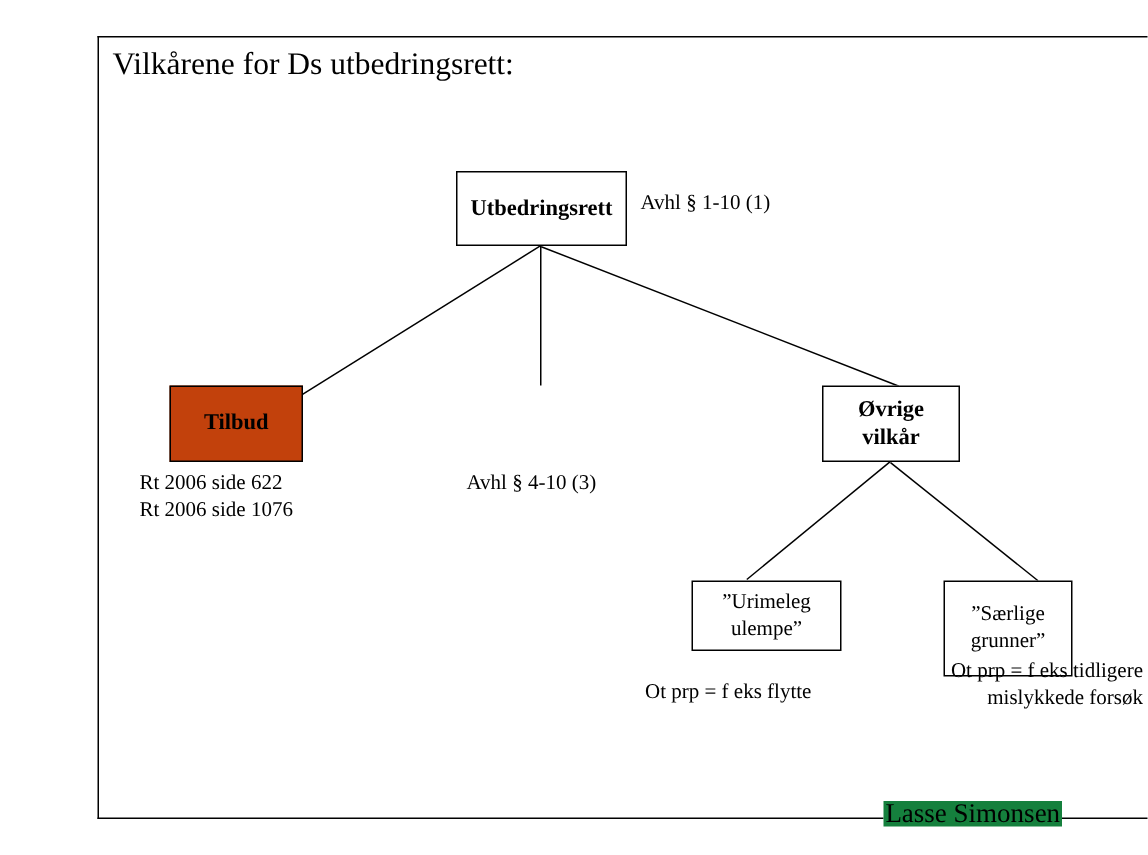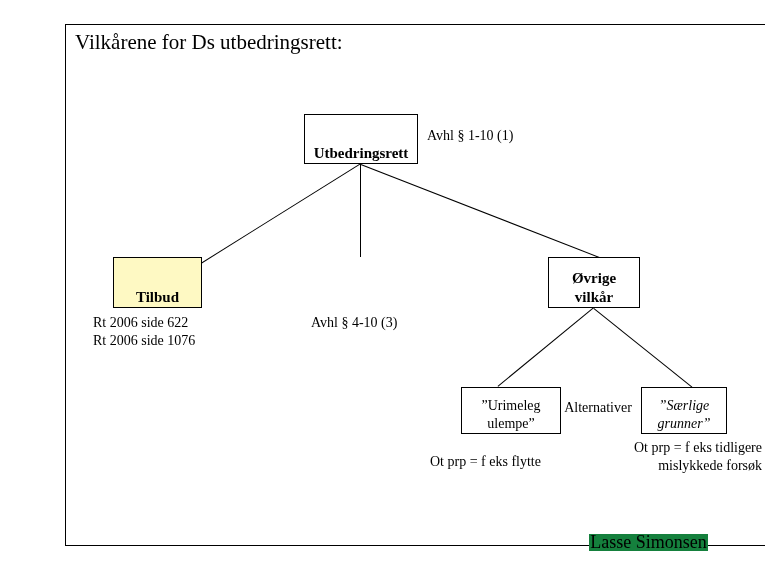--- a/index.html
+++ b/index.html
@@ -67,36 +67,36 @@
     background: #15803d;
     white-space: nowrap;
   }
   
   .node {
     position: absolute;
     box-sizing: border-box;
     border: 1.5px solid #000;
     background: #ffffff;
     display: flex;
-    align-items: flex-end;
+    align-items: center;
     justify-content: center;
     text-align: center;
     font-size: 15px;
     line-height: 19px;
     z-index: 3;
   }
   .node.bold { font-weight: bold; }
   .node-text { display: block; white-space: pre-line; }
 
   #node-utbedringsrett { left: 263px; top: 114px; width: 114px; height: 50px; }
-  #node-tilbud        { left: 72px;  top: 257px; width: 89px;  height: 51px; background: #fef9c3; }
+  #node-tilbud        { left: 72px;  top: 257px; width: 89px;  height: 51px; background: #c2410c; }
   #node-innen         { left: 272px; top: 257px; width: 96px;  height: 51px; }
   #node-ovrige        { left: 507px; top: 257px; width: 92px;  height: 51px; }
   #node-urimeleg      { left: 420px; top: 387px; width: 100px;  height: 47px; font-size: 14px; line-height: 18px; }
-  #node-saerlige      { left: 600px; top: 387px; width: 86px;  height: 47px; font-size: 14px; line-height: 18px; font-style: italic; }
+  #node-saerlige      { left: 588px; top: 387px; width: 86px;  height: 64px; font-size: 14px; line-height: 18px; }
 
   
   .caption {
     position: absolute;
     font-size: 14px;
     line-height: 18px;
     white-space: pre-line;
     z-index: 3;
   }
   #cap-avhl1      { left: 386px; top: 127px; }
@@ -154,20 +154,19 @@
 
   <div class="node" id="node-saerlige">
     <span class="node-text">”Særlige
 grunner”</span>
   </div>
 
   <div class="caption" id="cap-avhl1">Avhl § 1-10 (1)</div>
   <div class="caption" id="cap-rt">Rt 2006 side 622
 Rt 2006 side 1076</div>
   <div class="caption" id="cap-avhl3">Avhl § 4-10 (3)</div>
-  <div class="caption" id="cap-alternativer">Alternativer</div>
   <div class="caption" id="cap-otprp-left">Ot prp = f eks flytte</div>
   <div class="caption" id="cap-otprp-right">Ot prp = f eks tidligere
 mislykkede forsøk</div>
 
   <div class="footer-name">Lasse Simonsen</div>
 
 </div>
 
 </body></html>

